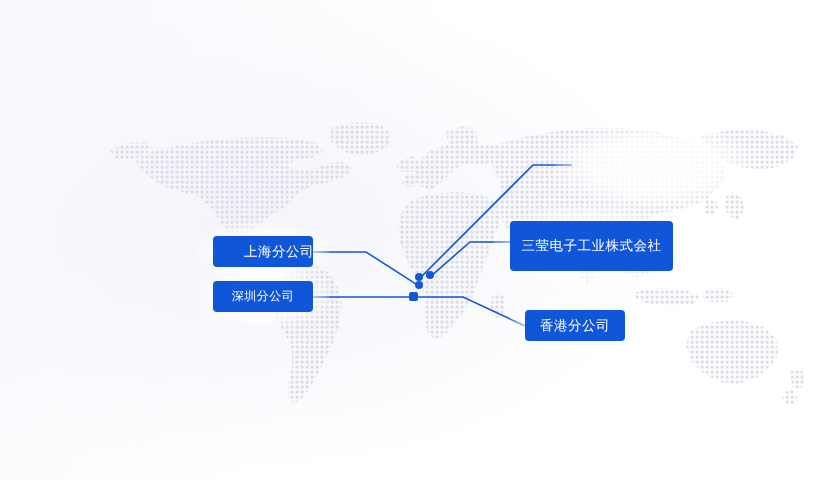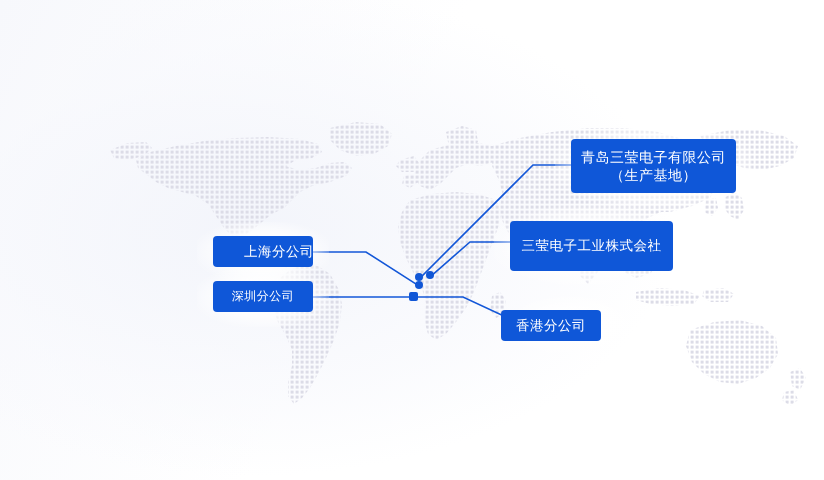--- a/index.html
+++ b/index.html
@@ -94,21 +94,21 @@
   #glow-shanghai { left: 197px; top: 222px; width: 132px; height: 60px; }
 
   #box-shenzhen {
     left: 213px; top: 281px;
     width: 100px; height: 31px;
     font-size: 12px;
   }
   #glow-shenzhen { left: 197px; top: 267px; width: 132px; height: 60px; }
 
   #box-hongkong {
-    left: 501px; top: 310px;
+    left: 525px; top: 310px;
     width: 100px; height: 31px;
     font-size: 13.5px;
   }
   #glow-hongkong { left: 509px; top: 296px; width: 132px; height: 60px; }
 </style>
 </head>
 <body>
 
 <div id="stage">
 
@@ -214,24 +214,20 @@
   <div class="marker" style="left:426px; top:271px; width:8px; height:8px;"></div>
   <div class="marker" style="left:415px; top:281px; width:8px; height:8px;"></div>
   <div class="marker" style="left:409px; top:292px; width:9px; height:9px; border-radius:2px;"></div>
 
   <div class="label-glow" id="glow-qingdao"></div>
   <div class="label-glow" id="glow-korea"></div>
   <div class="label-glow" id="glow-shanghai"></div>
   <div class="label-glow" id="glow-shenzhen"></div>
   <div class="label-glow" id="glow-hongkong"></div>
 
-  <div class="label-box" id="box-qingdao">
-    <span class="line">青岛三莹电子有限公司</span>
-    <span class="line">（生产基地）</span>
-  </div>
 
   <div class="label-box" id="box-korea">
     <span class="line">三莹电子工业株式会社</span>
   </div>
 
   <div class="label-box" id="box-shanghai">
     <span class="line">上海分公司</span>
   </div>
 
   <div class="label-box" id="box-shenzhen">

